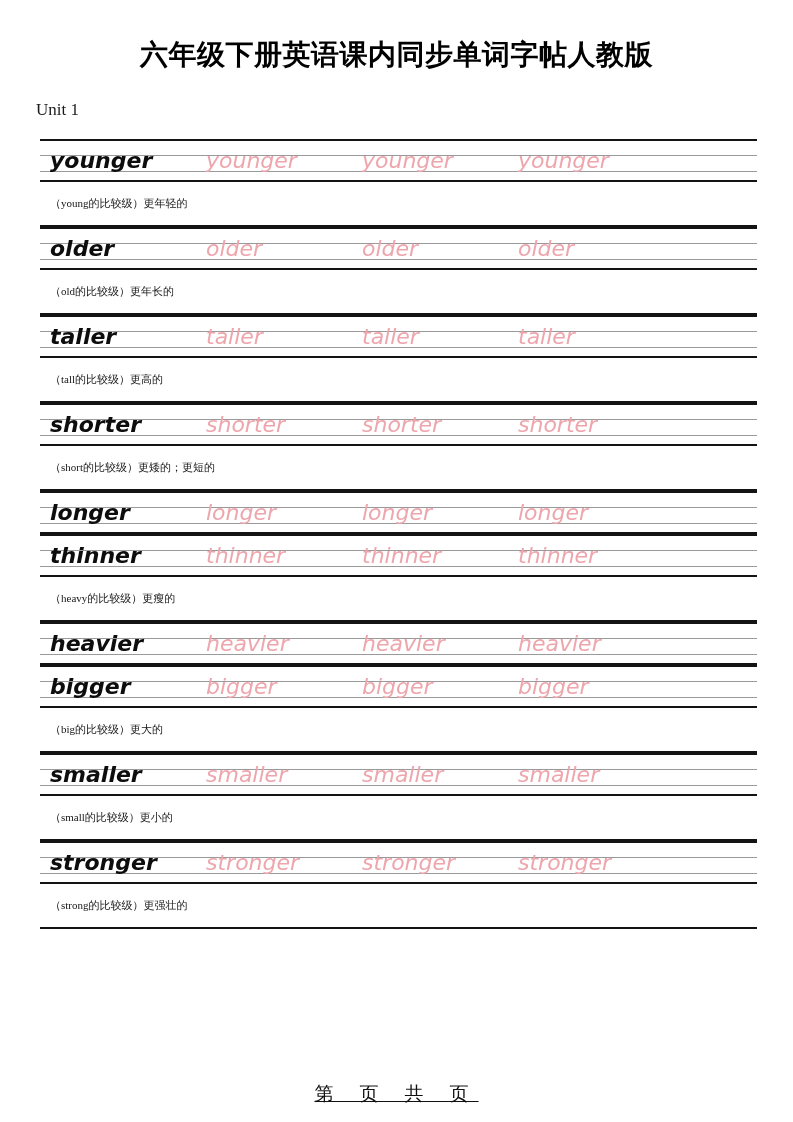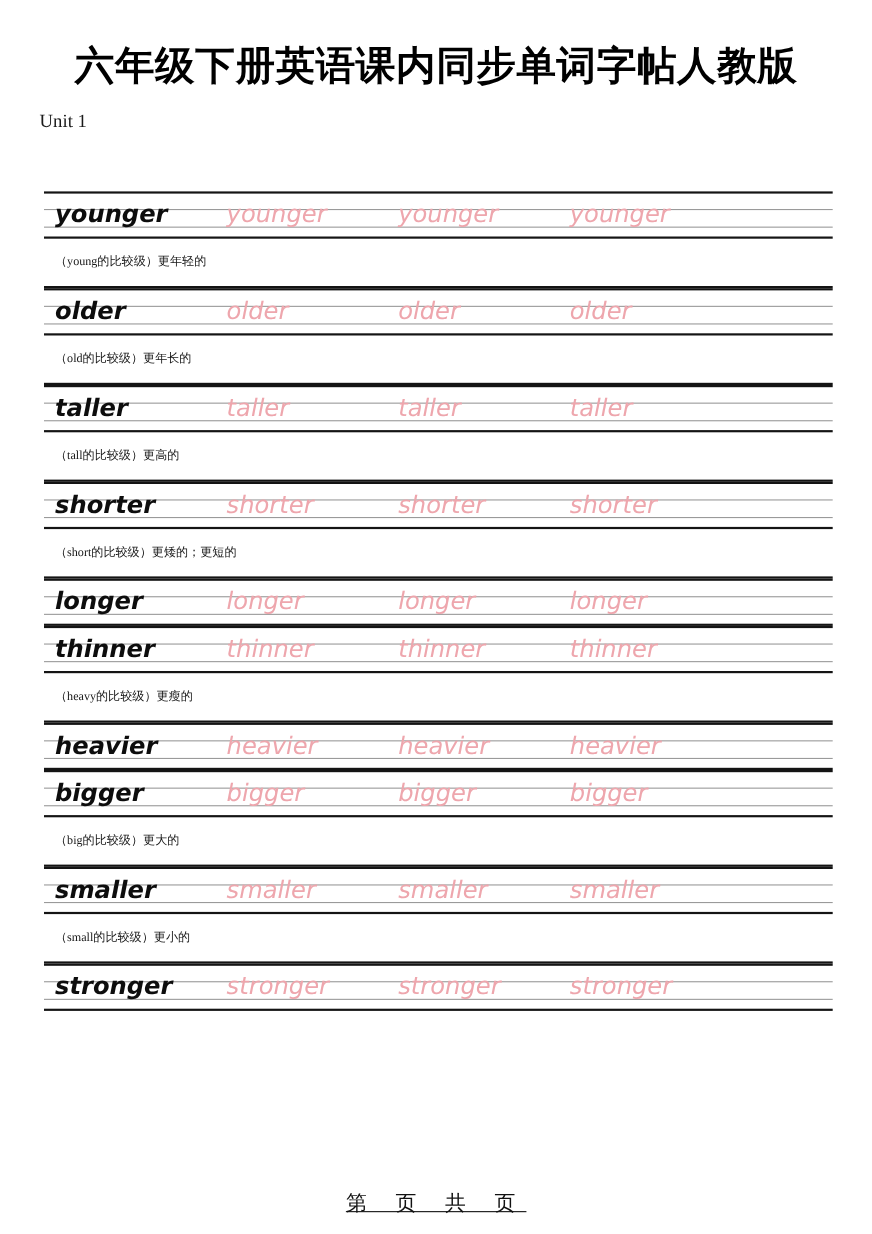--- a/index.html
+++ b/index.html
@@ -26,21 +26,21 @@
 
   
   .title {
     position: absolute;
     left: 0;
     top: 36px;
     width: 793px;
     text-align: center;
     font-family: "DejaVu Sans", "Liberation Sans", sans-serif;
     font-weight: bold;
-    font-size: 36px;
+    font-size: 28px;
     letter-spacing: 0.5px;
     color: #000000;
     white-space: nowrap;
   }
 
   
   .unit-label {
     position: absolute;
     left: 36px;
     top: 100px;
@@ -48,21 +48,20 @@
     font-size: 17px;
     color: #1a1a1a;
   }
 
   
   .word-list {
     position: absolute;
     left: 40px;
     top: 139px;
     width: 717px;
-    margin-top: 35px;
   }
 
   .entry {
     position: relative;
     width: 717px;
   }
 
   
   .staff {
     position: relative;
@@ -282,18 +281,21 @@
         <div class="staff">
           <div class="rule mid-upper"></div>
           <div class="rule mid-lower"></div>
           <div class="slots">
             <span class="slot s0">stronger</span>
             <span class="slot s1">stronger</span>
             <span class="slot s2">stronger</span>
             <span class="slot s3">stronger</span>
           </div>
         </div>
+        <div class="meaning">
+          <span class="meaning-text">（strong的比较级）更强壮的</span>
+        </div>
       </div>
     </div>
 
   <div class="footer">第 页 共 页</div>
 
 </div>
 
 </body></html>

